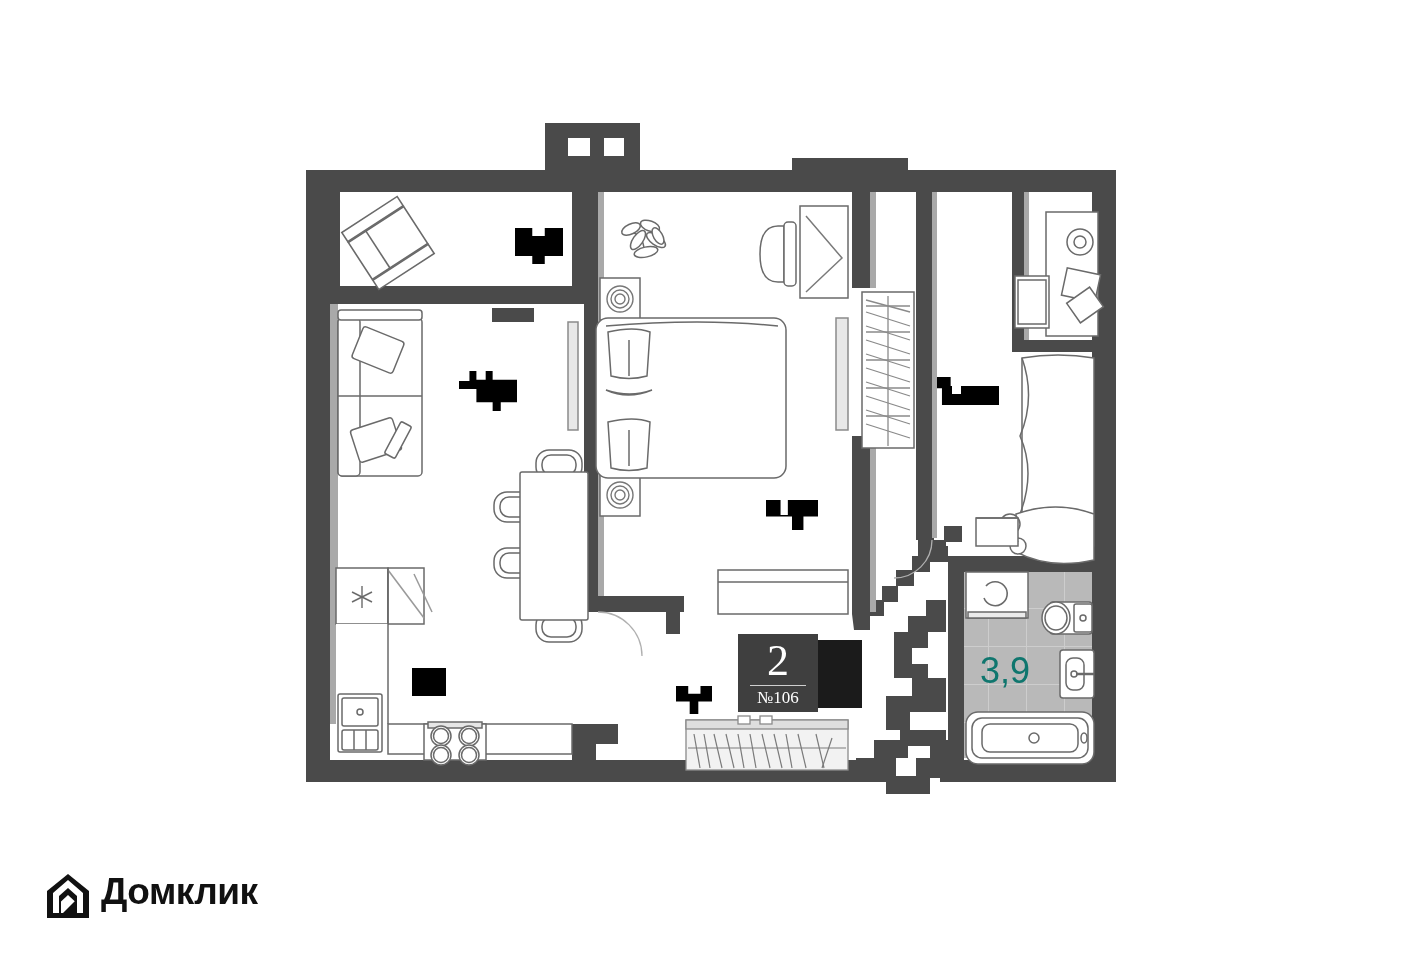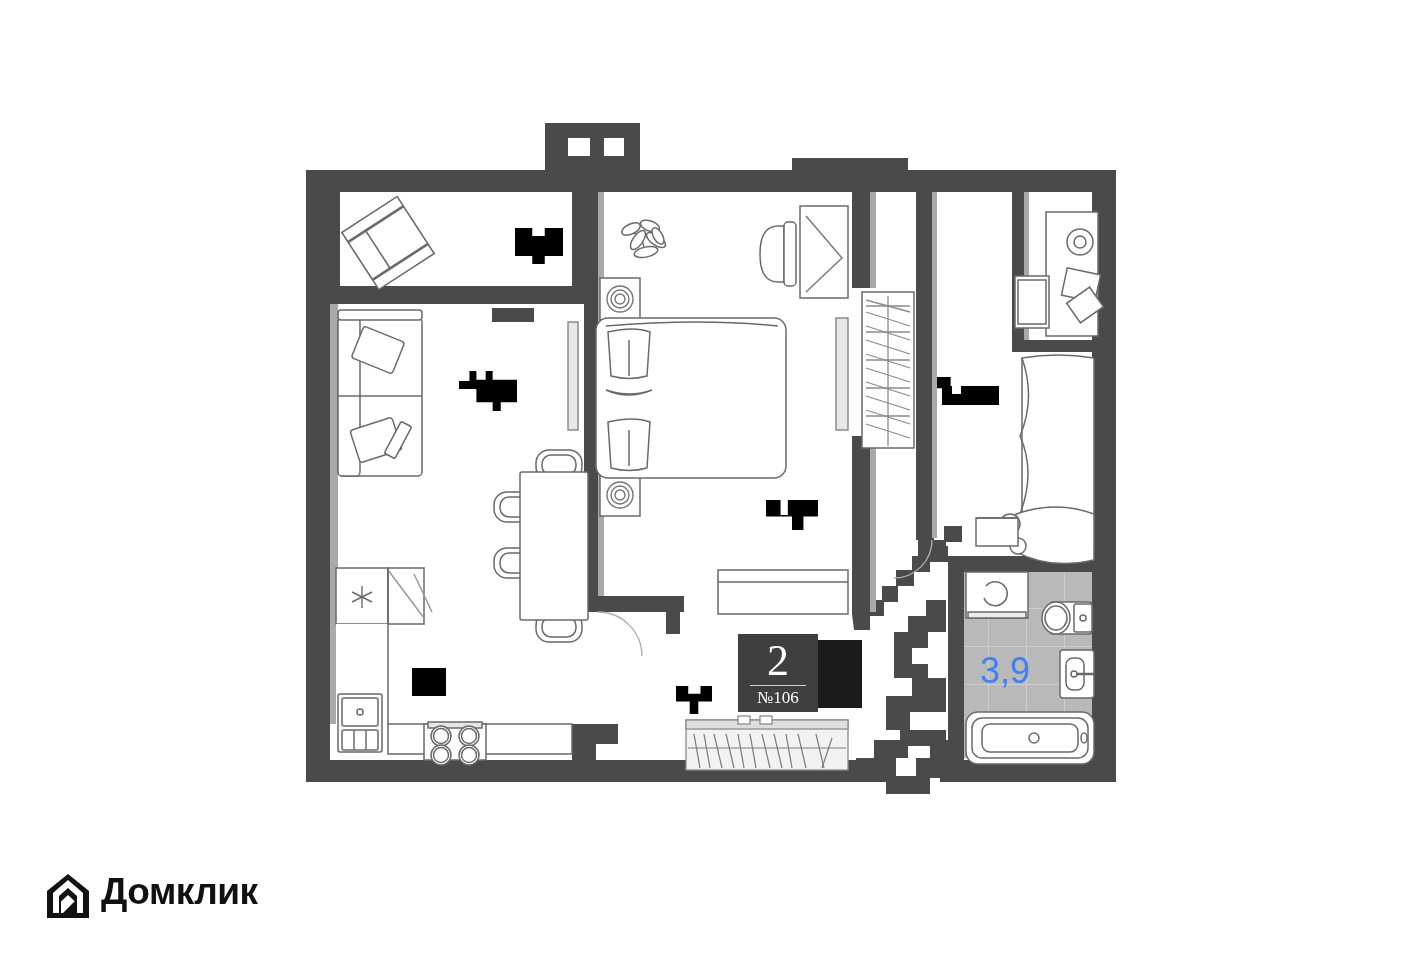--- a/index.html
+++ b/index.html
@@ -56,21 +56,21 @@
     margin: 1px 0 3px 0;
   }
   .badge-num {
     font-size: 17px;
     line-height: 17px;
     font-weight: 400;
   }
   
   .area-label {
     position: absolute;
-    color: #3b82f6;
+    color: #0f766e;
     font-family: "Liberation Sans", sans-serif;
     font-size: 36px;
     font-weight: 400;
     letter-spacing: 0px;
     white-space: nowrap;
   }
   #area-bath {
     left: 980px;
     top: 650px;
   }

